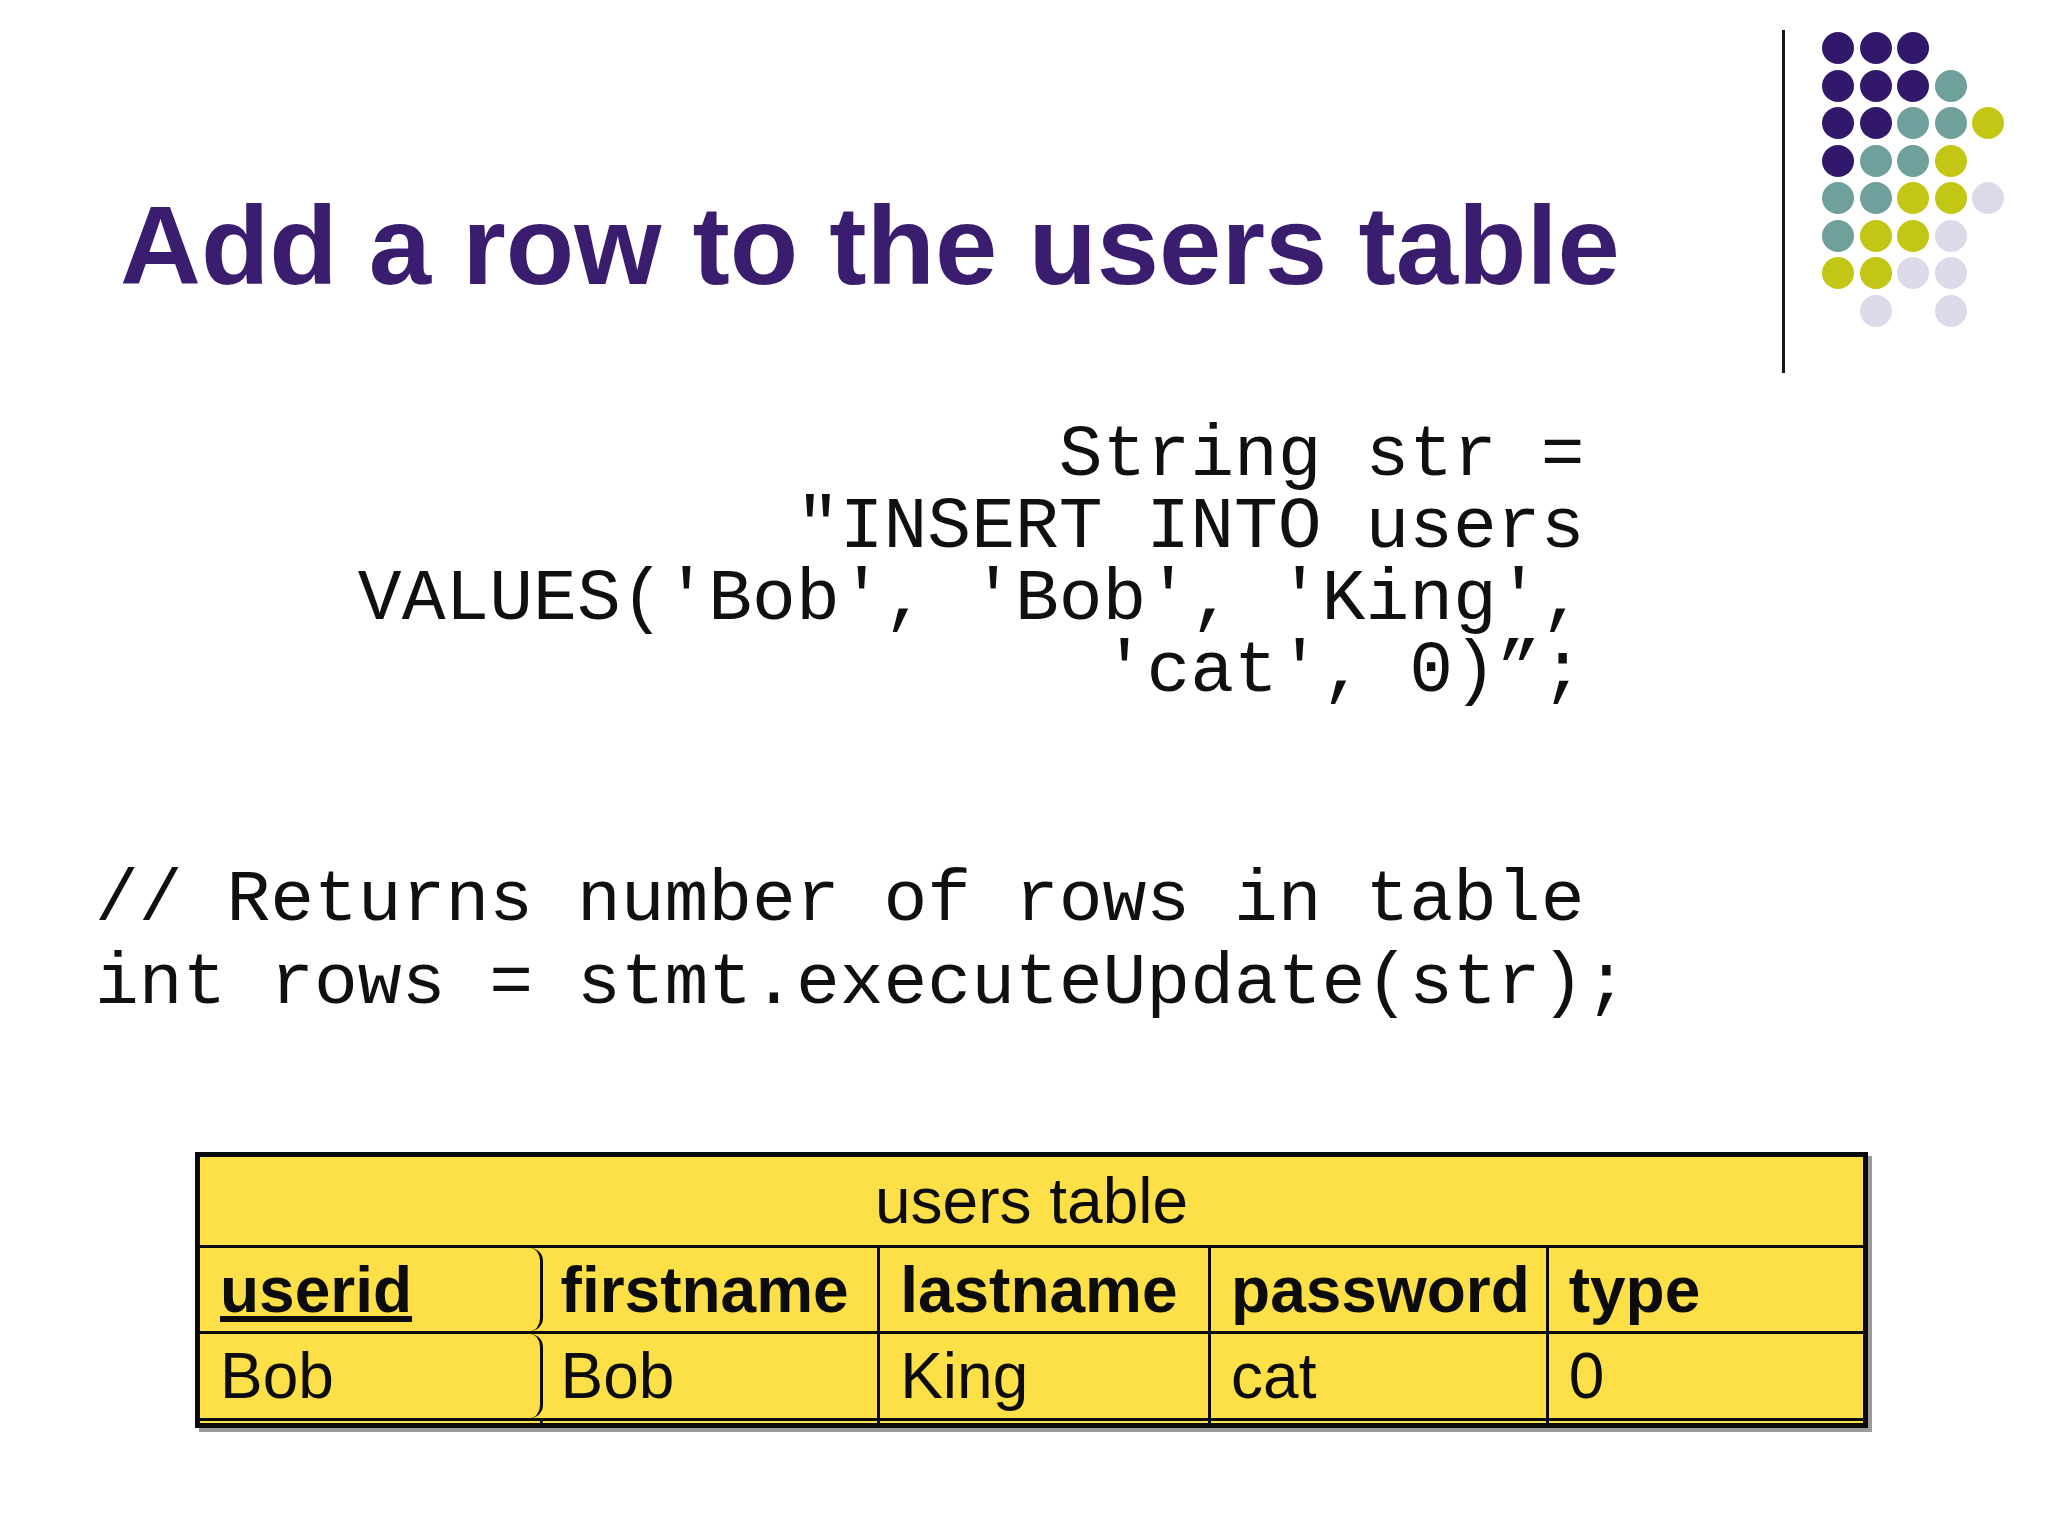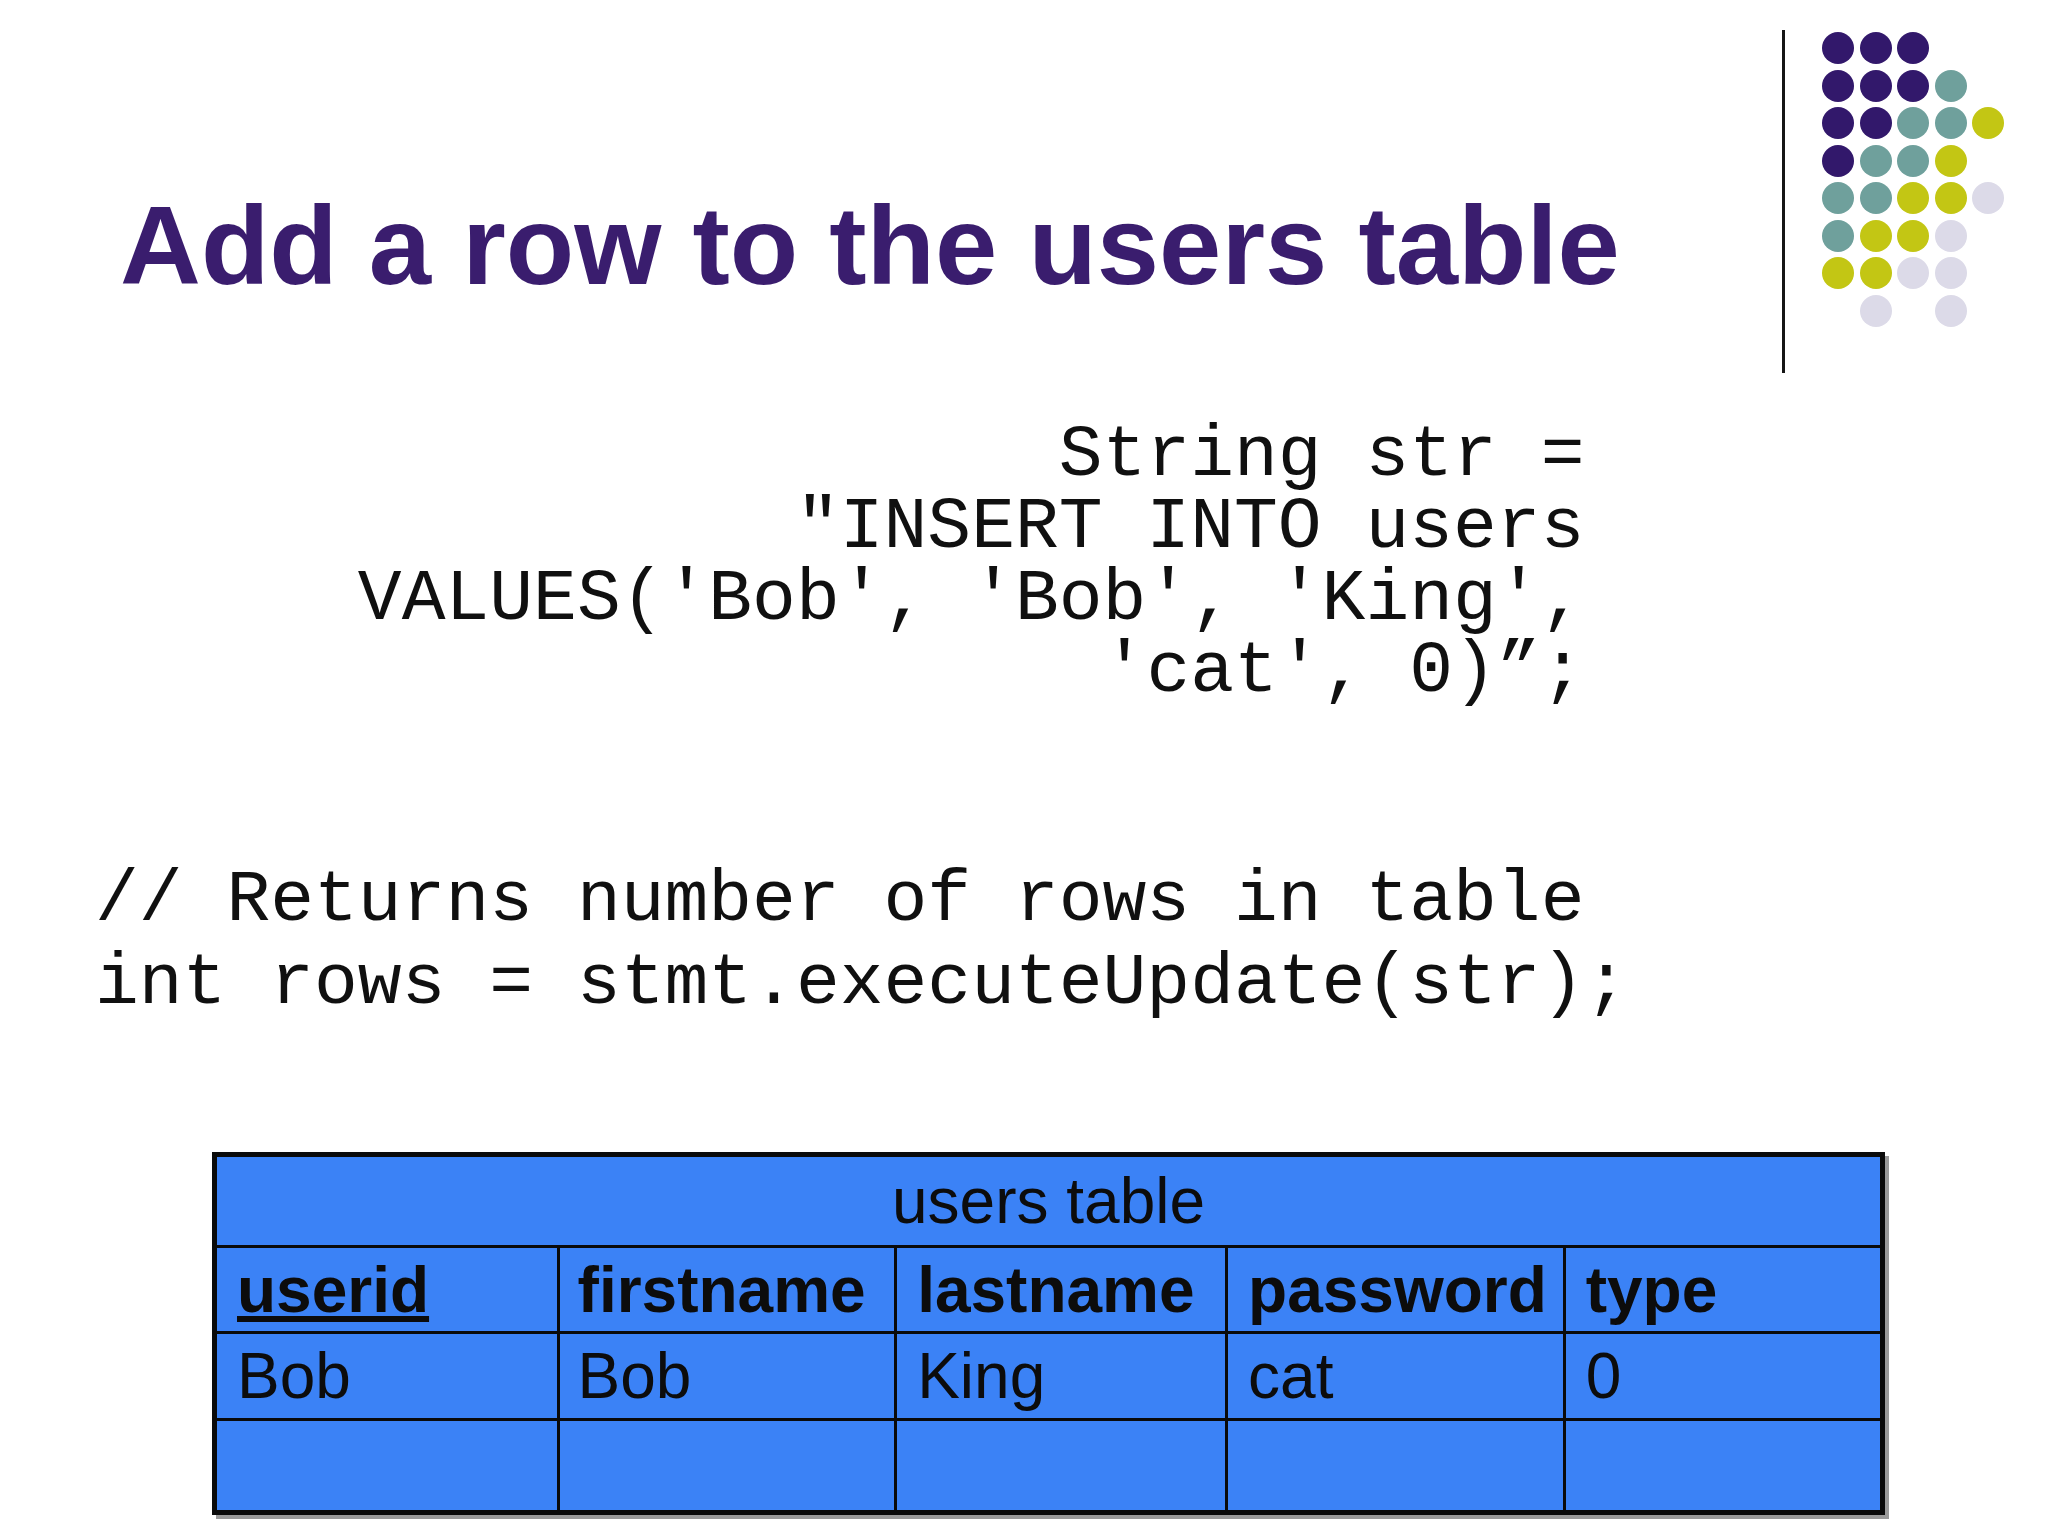--- a/index.html
+++ b/index.html
@@ -65,29 +65,28 @@
     height: 32px;
     border-radius: 50%;
   }
 
   
   .users-table {
     position: absolute;
     left: 195px;
     top: 1152px;
     width: 1673px;
-    height: 363px;
+    height: 276px;
     border: 5px solid #0a0a0a;
     box-sizing: border-box;
-    background: #3b82f6;
+    background: #fde047;
     box-shadow: 4px 4px 0 #9a9a9a;
     display: flex;
     flex-direction: column;
     font-size: 64px;
-    margin-left: 17px;
   }
   .tbl-caption-row {
     height: 91px;
     box-sizing: border-box;
     border-bottom: 3px solid #0a0a0a;
     display: flex;
     align-items: center;
     justify-content: center;
   }
   .tbl-row {
@@ -101,21 +100,21 @@
   .tbl-cell {
     box-sizing: border-box;
     border-right: 3px solid #0a0a0a;
     padding-left: 20px;
     display: flex;
     align-items: center;
     overflow: hidden;
     white-space: nowrap;
   }
   .tbl-cell:last-child { border-right: none; }
-  .col-0 { width: 20.6%; }
+  .col-0 { width: 20.6%; border-radius: 13px; }
   .col-1 { width: 20.3%; padding-left: 18px; }
   .col-2 { width: 19.9%; }
   .col-3 { width: 20.3%; }
   .col-4 { flex: 1; }
   .header-row .tbl-cell { font-weight: bold; }
   .header-row .key-col span { text-decoration: underline; }
 </style>
 </head>
 <body>
 

